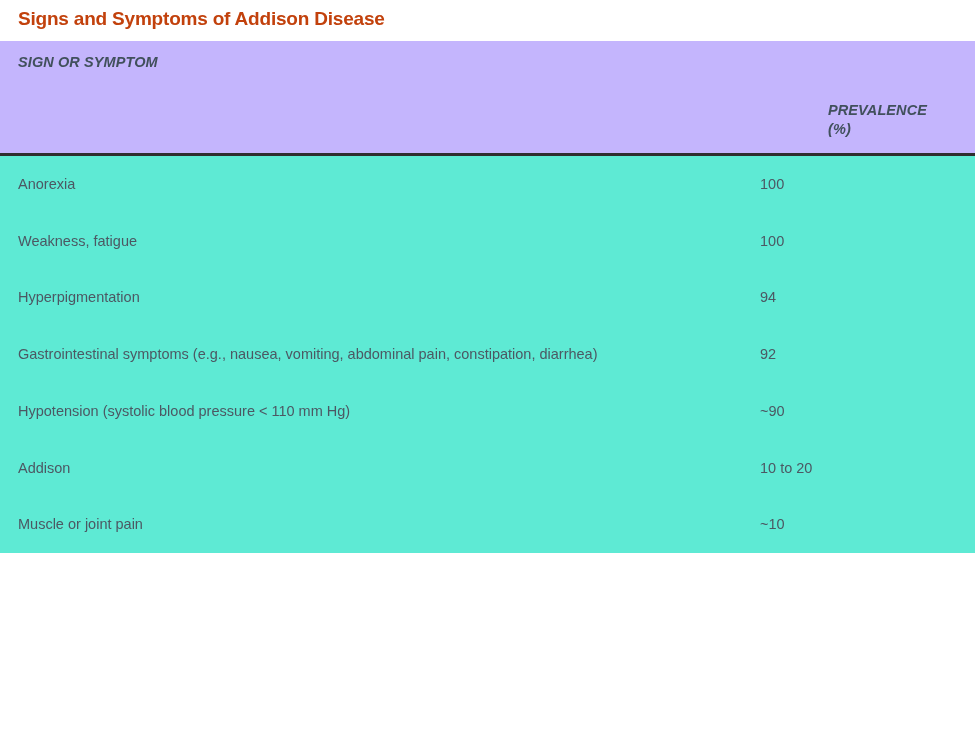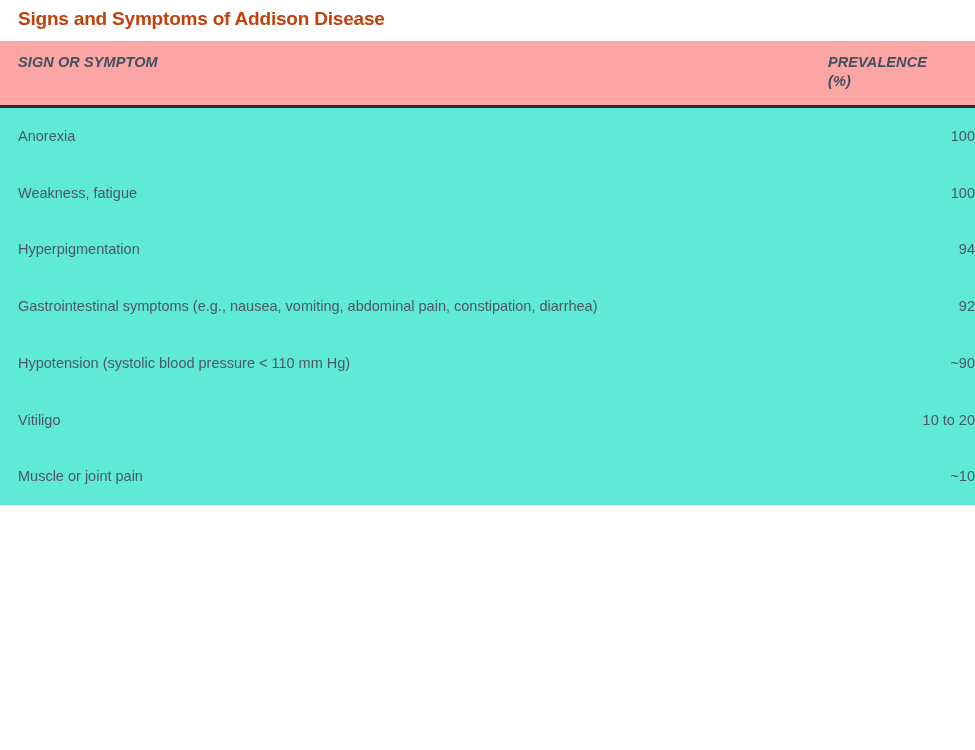--- a/index.html
+++ b/index.html
@@ -31,21 +31,21 @@
   }
 
   
   table.data-table {
     width: 975px;
     border-collapse: collapse;
     table-layout: fixed;
   }
 
   thead tr {
-    background: #fca5a5;
+    background: #c4b5fd;
   }
 
   thead th {
     font-size: 14.5px;
     font-style: italic;
     font-weight: bold;
     color: #41505c;
     text-align: left;
     vertical-align: top;
     padding: 12px 0 13px 0;
@@ -58,38 +58,39 @@
     padding-left: 18px;
   }
 
   th.col-prevalence {
     padding-left: 0;
   }
   th.col-prevalence .head-inner {
     display: inline-block;
     text-align: left;
     margin-left: 68px;
+    margin-top: 48px;
   }
 
   tbody td {
     font-size: 14.5px;
     color: #4c5863;
     vertical-align: top;
     padding: 18px 0 17px 0;
     line-height: 1.5;
     background: #5eead4;
   }
 
   td.cell-symptom {
     padding-left: 18px;
     padding-right: 80px;
   }
 
   td.cell-prevalence {
-    text-align: right;
+    text-align: left;
     padding-left: 0;
     padding-right: 0;
   }
 
   
   col.w-symptom { width: 760px; }
   col.w-prevalence { width: 215px; }
 
   
   .figure-footer {
@@ -155,21 +156,21 @@
       </tr>
       <tr>
         <td class="cell-symptom">Gastrointestinal symptoms (e.g., nausea, vomiting, abdominal pain, constipation, diarrhea)</td>
         <td class="cell-prevalence">92</td>
       </tr>
       <tr>
         <td class="cell-symptom">Hypotension (systolic blood pressure &lt; 110 mm Hg)</td>
         <td class="cell-prevalence">~90</td>
       </tr>
       <tr>
-        <td class="cell-symptom">Vitiligo</td>
+        <td class="cell-symptom">Addison</td>
         <td class="cell-prevalence">10 to 20</td>
       </tr>
       <tr>
         <td class="cell-symptom">Muscle or joint pain</td>
         <td class="cell-prevalence">~10</td>
       </tr>
     </tbody>
   </table>
 
 

